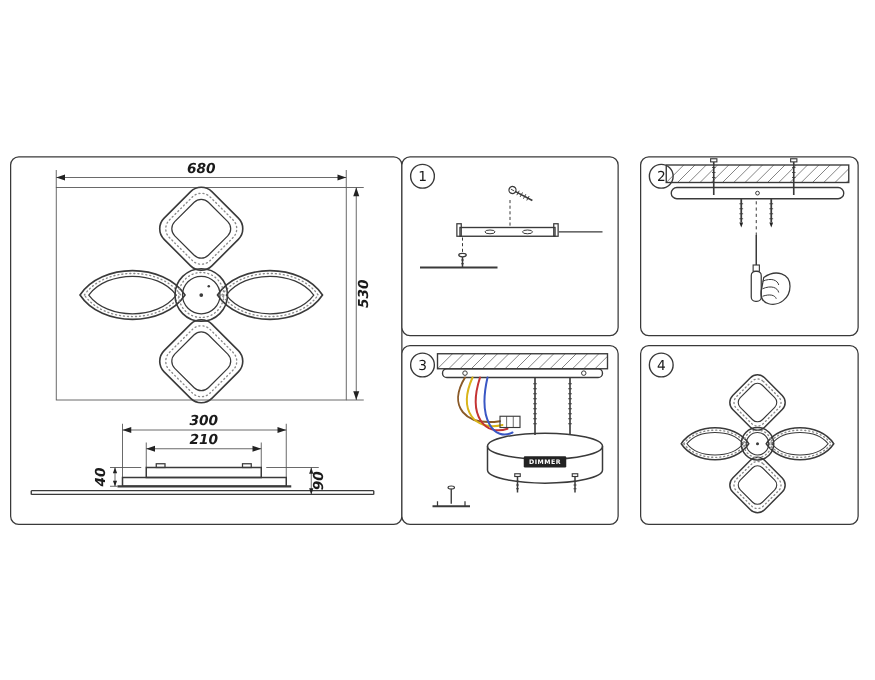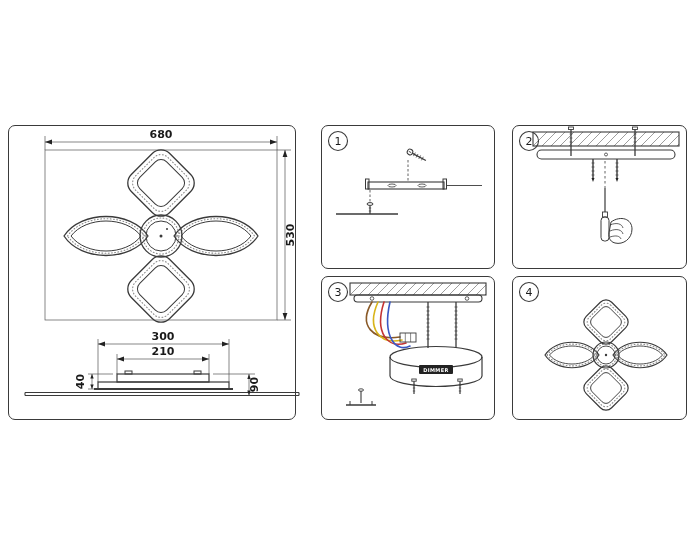--- a/index.html
+++ b/index.html
@@ -14,21 +14,21 @@
   .outline{stroke:#3a3a3a;fill:none;}
   .stipple{stroke:#8a8a8a;fill:none;stroke-width:1.1;stroke-dasharray:0.8 2.4;stroke-linecap:round;}
   .thin{stroke:#555;stroke-width:0.7;fill:none;}
   .arrow{fill:#222;stroke:none;}
 </style>
 </head>
 <body>
 
 <div id="stage">
 
-  <div class="panel" style="left:8px;top:125px;width:288px;height:295px;">
+  <div class="panel" style="left:8px;top:125px;width:314px;height:295px;font-style:italic;">
     <svg width="303" height="292" viewBox="0 0 303 292">
 
       <rect x="36" y="24" width="232" height="170" class="thin"></rect>
 
       <g>
         <line x1="36" y1="24" x2="36" y2="10" class="thin"></line>
         <line x1="268" y1="24" x2="268" y2="10" class="thin"></line>
         <line x1="36" y1="16" x2="268" y2="16" class="thin"></line>
         <polygon class="arrow" points="36,16 43,13.6 43,18.4"></polygon>
         <polygon class="arrow" points="268,16 261,13.6 261,18.4"></polygon>

